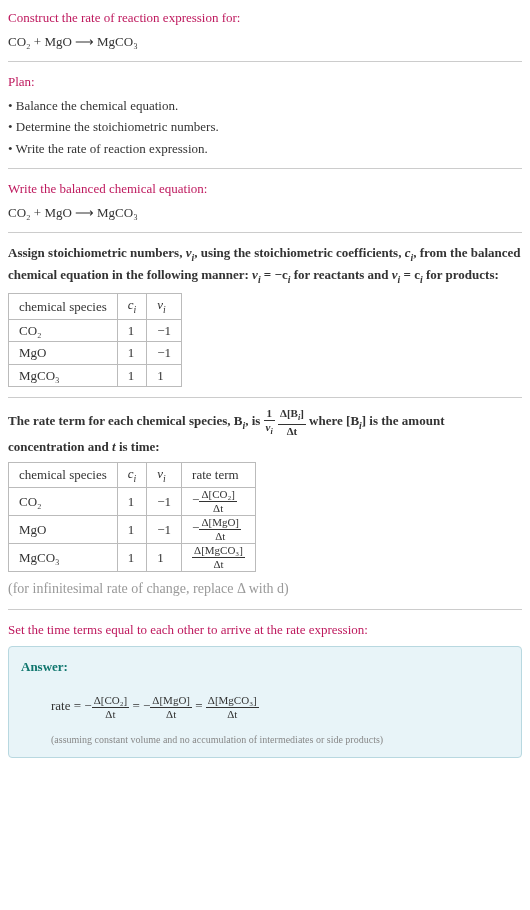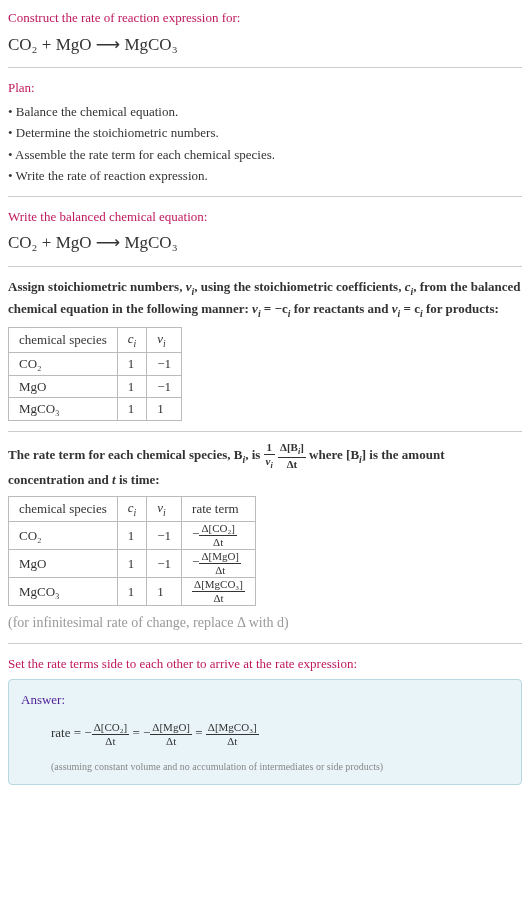--- a/index.html
+++ b/index.html
@@ -18,21 +18,21 @@
     }
     .section {
       margin-bottom: 6px;
     }
     .section-header {
       color: #be185d;
       font-size: 13px;
       margin-bottom: 4px;
     }
     .equation {
-      font-size: 17px;
+      font-size: 13px;
       margin: 4px 0 8px 0;
     }
     hr.divider {
       border: none;
       border-top: 1px solid #ccc;
       margin: 10px 0;
     }
     .plan-list {
       margin: 4px 0;
     }
@@ -60,23 +60,24 @@
       margin-top: 2px;
     }
     .answer-box {
       background: #e8f4f8;
       border: 1px solid #b8d8e0;
       border-radius: 4px;
       padding: 10px 12px;
       margin-top: 6px;
     }
     .answer-label {
-      color: #4c1d95;
-      font-size: 13px;
-      margin-bottom: 12px;
+      color: #0f766e;
+      font-size: 13px;
+      margin-bottom: 19px;
+      font-weight: bold;
     }
     .answer-content {
       margin-left: 30px;
     }
     .frac {
       display: inline-block;
       vertical-align: middle;
       text-align: center;
       font-size: 11px;
       line-height: 1;
@@ -119,21 +120,20 @@
   <div class="equation">CO₂ + MgO ⟶ MgCO₃</div>
 </div>
 
 <hr class="divider">
 
 <div class="section">
   <div class="section-header">Plan:</div>
   <div class="plan-list">
     <div class="plan-item">• Balance the chemical equation.</div>
     <div class="plan-item">• Determine the stoichiometric numbers.</div>
-    <div class="plan-item">• Assemble the rate term for each chemical species.</div>
     <div class="plan-item">• Write the rate of reaction expression.</div>
   </div>
 </div>
 
 <hr class="divider">
 
 <div class="section">
   <div class="section-header">Write the balanced chemical equation:</div>
   <div class="equation">CO₂ + MgO ⟶ MgCO₃</div>
 </div>
@@ -212,21 +212,21 @@
       </td>
     </tr>
   </tbody>
     </table>
   <div class="caption">(for infinitesimal rate of change, replace Δ with d)</div>
 </div>
 
 <hr class="divider">
 
 <div class="section">
-  <div class="section-header">Set the rate terms side to each other to arrive at the rate expression:</div>
+  <div class="section-header">Set the time terms equal to each other to arrive at the rate expression:</div>
   <div class="answer-box">
     <div class="answer-label">Answer:</div>
     <div class="answer-content nowrap">
       <span>rate = </span>
       <span>−</span><span class="frac"><span class="num">Δ[CO₂]</span><span class="den">Δt</span></span>
       <span> = </span>
       <span>−</span><span class="frac"><span class="num">Δ[MgO]</span><span class="den">Δt</span></span>
       <span> = </span>
       <span></span><span class="frac"><span class="num">Δ[MgCO₃]</span><span class="den">Δt</span></span>
     </div>

